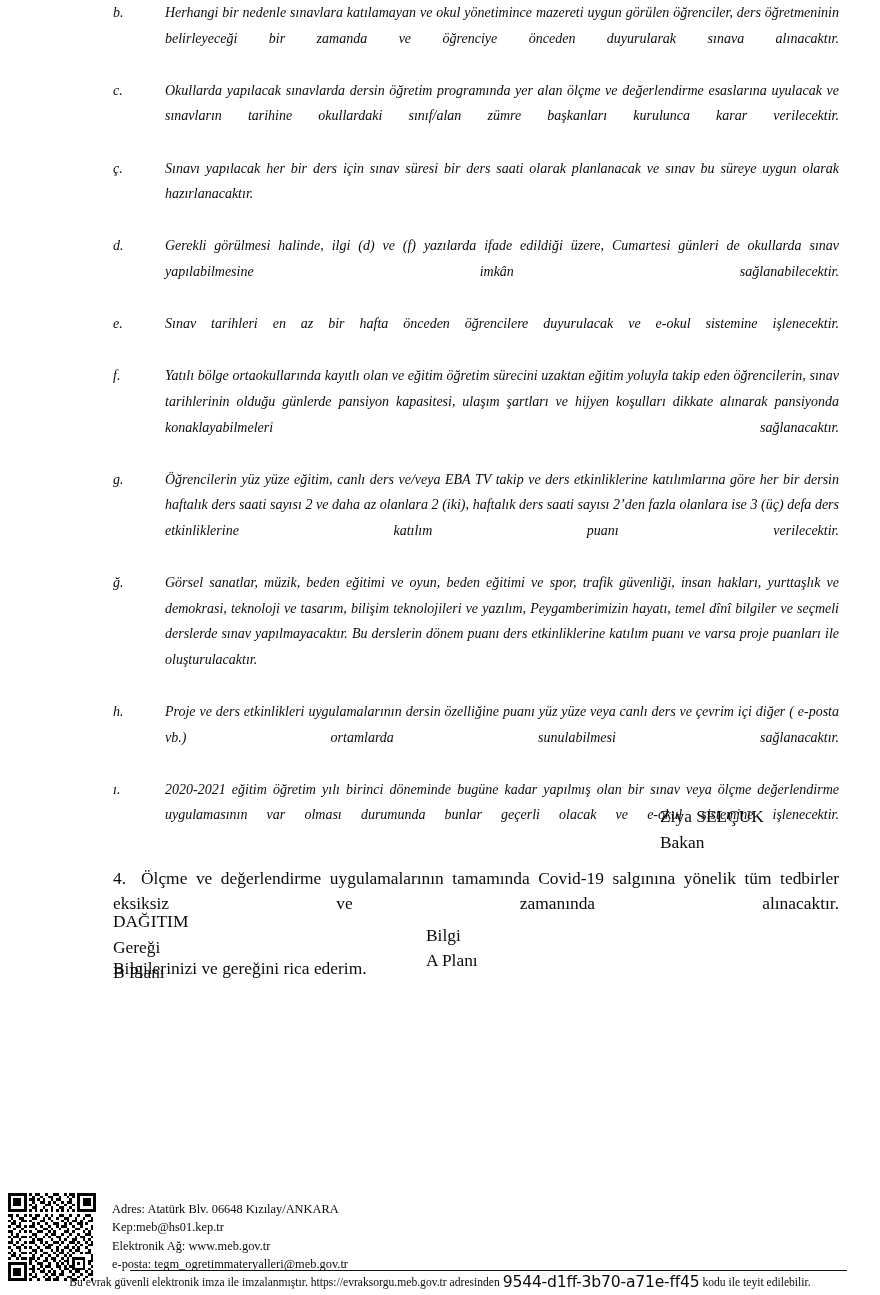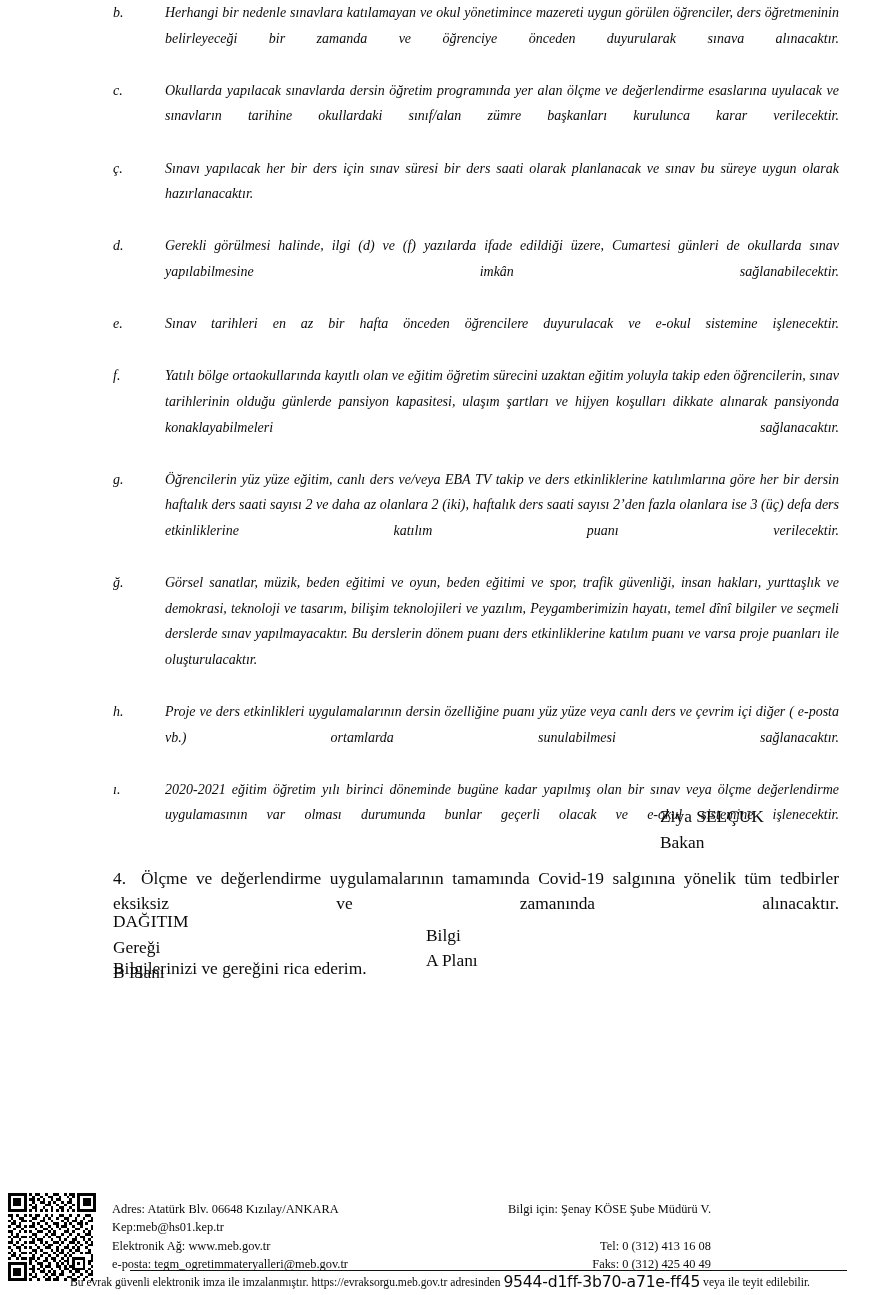--- a/index.html
+++ b/index.html
@@ -551,25 +551,19 @@
       </svg>
     </div>
 
     <div class="foot-left">
       <div>Adres: Atatürk Blv.  06648 Kızılay/ANKARA</div>
       <div>Kep:meb@hs01.kep.tr</div>
       <div>Elektronik Ağ: www.meb.gov.tr</div>
       <div>e-posta: tegm_ogretimmateryalleri@meb.gov.tr</div>
     </div>
 
-    <div class="foot-right">
-      <div>Bilgi için:  Şenay KÖSE Şube Müdürü V.</div>
-      <div class="gap"></div>
-      <div>Tel:  0 (312) 413 16 08</div>
-      <div>Faks:  0 (312) 425 40 49</div>
-    </div>
 
     <div class="foot-rule"></div>
 
-    <div class="verify"><span>Bu evrak güvenli elektronik imza ile imzalanmıştır. https://evraksorgu.meb.gov.tr adresinden</span><span>&nbsp;</span><span class="code">9544-d1ff-3b70-a71e-ff45</span><span>&nbsp;</span><span>veya ile teyit edilebilir.</span></div>
+    <div class="verify"><span>Bu evrak güvenli elektronik imza ile imzalanmıştır. https://evraksorgu.meb.gov.tr adresinden</span><span>&nbsp;</span><span class="code">9544-d1ff-3b70-a71e-ff45</span><span>&nbsp;</span><span>kodu ile teyit edilebilir.</span></div>
   </div>
 
 </div>
 
 </body></html>

